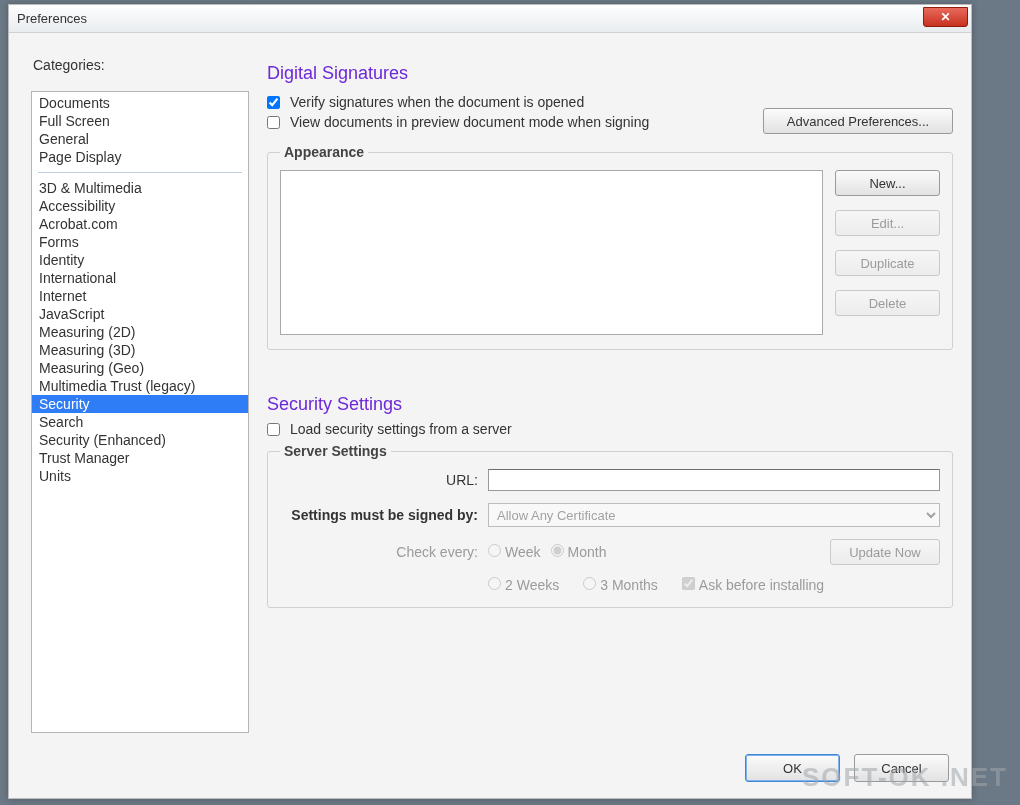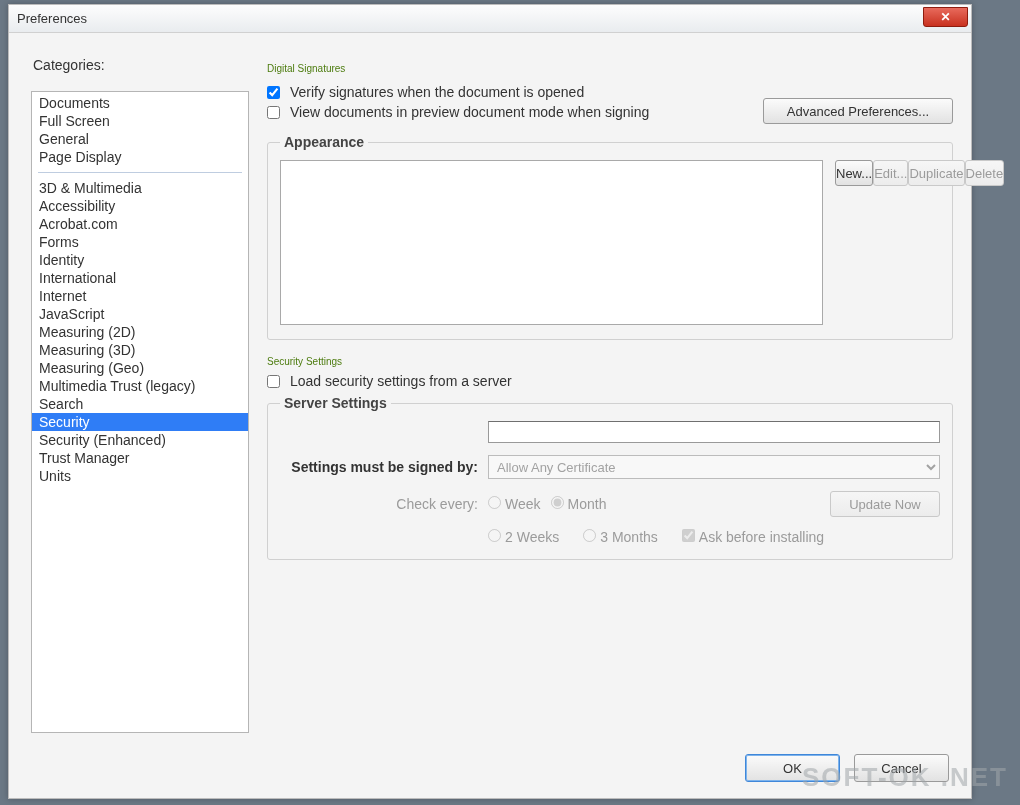--- a/index.html
+++ b/index.html
@@ -40,21 +40,21 @@
   .sidebar-group { padding: 2px 0; }
   .sidebar-item { padding: 1px 7px; cursor:pointer; color:#333; white-space:nowrap; }
   .sidebar-item.selected { background:#2f7df6; color:#fff; }
   .sidebar-sep { margin: 4px 6px; border:none; border-top:1px solid #bfcde0; }
 
   .main {
     position:absolute; top:8px; left:246px; right:6px; bottom:6px;
   }
 
   .section { margin-top: 12px; }
-  .section-title { font-size:10px; color:#4d7c0f; margin-bottom:6px; }
+  .section-title { font-size:18px; color:#6d28d9; margin-bottom:6px; }
 
   fieldset.groupbox {
     border:1px solid #d0d0d0; border-radius:3px;
     padding: 10px 12px 14px 12px;
     margin: 6px 0 0 0;
   }
   fieldset.groupbox > legend { font-size:14px; color:#444; padding:0 4px;font-weight:bold; }
 
   .row { display:flex; align-items:center; gap:6px; font-size:14px; color:#333; margin:4px 0; }
   .row.disabled, .disabled { color:#9b9b9b; }
@@ -80,21 +80,21 @@
   .win-btn.primary { border-color:#3f87d9; box-shadow:0 0 0 1px #7db3ec inset; }
 
   .adv-btn { width:190px; height:26px; }
 
   .appearance-box {
     display:flex; gap:12px;
   }
   .appearance-list {
     flex:1; height:165px; background:#fff; border:1px solid #a9a9a9;
   }
-  .appearance-btns { width:105px; display:flex; }
+  .appearance-btns { width:105px; display:flex; flex-direction:column; gap:14px; }
   .appearance-btns .win-btn { height:26px; }
 
   .server-grid { display:grid; grid-template-columns: 208px 1fr 120px; row-gap:12px; align-items:center; font-size:14px; }
   .server-grid .lbl { text-align:right; padding-right:10px; color:#333; }
   .server-grid .lbl.disabled { color:#9b9b9b; }
   .radio-set { display:flex; gap:10px; align-items:center; }
   .radio-row2 { display:flex; gap:24px; align-items:flex-start; }
 
   .footer {
     position:absolute; left:0; right:0; bottom:10px; height:40px;
@@ -138,22 +138,22 @@
           <div class="sidebar-item">Acrobat.com</div>
           <div class="sidebar-item">Forms</div>
           <div class="sidebar-item">Identity</div>
           <div class="sidebar-item">International</div>
           <div class="sidebar-item">Internet</div>
           <div class="sidebar-item">JavaScript</div>
           <div class="sidebar-item">Measuring (2D)</div>
           <div class="sidebar-item">Measuring (3D)</div>
           <div class="sidebar-item">Measuring (Geo)</div>
           <div class="sidebar-item">Multimedia Trust (legacy)</div>
+          <div class="sidebar-item selected">Security</div>
           <div class="sidebar-item">Search</div>
-          <div class="sidebar-item selected">Security</div>
           <div class="sidebar-item">Security (Enhanced)</div>
           <div class="sidebar-item">Trust Manager</div>
           <div class="sidebar-item">Units</div>
         </div>
       </div>
 
     <div class="main">
 
       <div class="section">
         <div class="section-title">Digital Signatures</div>
@@ -179,31 +179,32 @@
             <div class="appearance-btns">
               <button class="win-btn">New...</button>
               <button class="win-btn" disabled="">Edit...</button>
               <button class="win-btn" disabled="">Duplicate</button>
               <button class="win-btn" disabled="">Delete</button>
             </div>
           </div>
         </fieldset>
       </div>
 
-      <div class="section" style="margin-top:16px;">
+      <div class="section" style="margin-top:44px;">
         <div class="section-title">Security Settings</div>
         <label class="row">
           <input type="checkbox" id="chk-load" style="">
           <span>Load security settings from a server</span>
         </label>
 
         <fieldset class="groupbox" style="margin-top:6px;">
           <legend>Server Settings</legend>
 
           <div class="server-grid">
+            <div class="lbl">URL:</div>
             <input type="text" disabled="" style="grid-column: 2 / span 2;" value="">
 
             <div class="lbl" style="font-weight:600;">Settings must be signed by:</div>
             <select disabled="" style="grid-column:2 / span 2;">
               <option>Allow Any Certificate</option>
             </select>
 
             <div class="lbl disabled">Check every:</div>
             <div class="radio-set disabled">
               <label><input type="radio" name="period" disabled="" style=""><span>Week</span></label>

